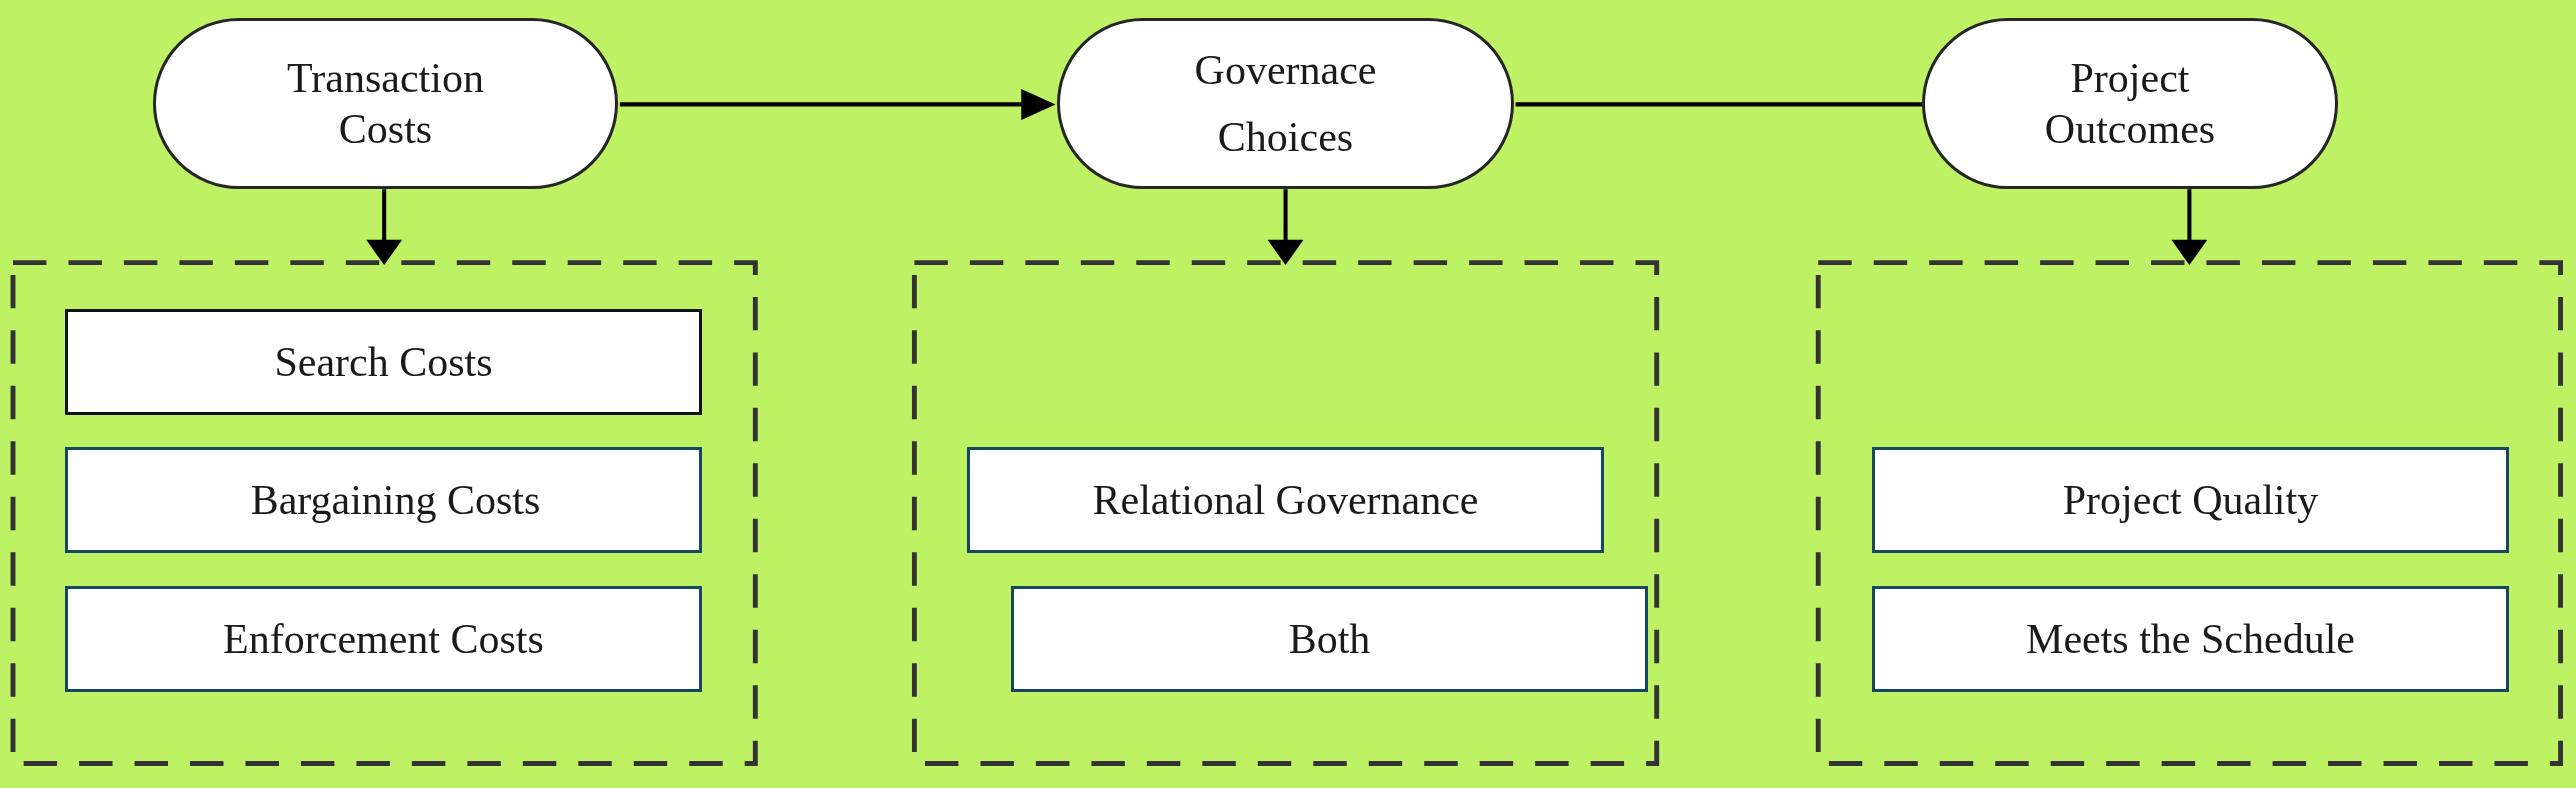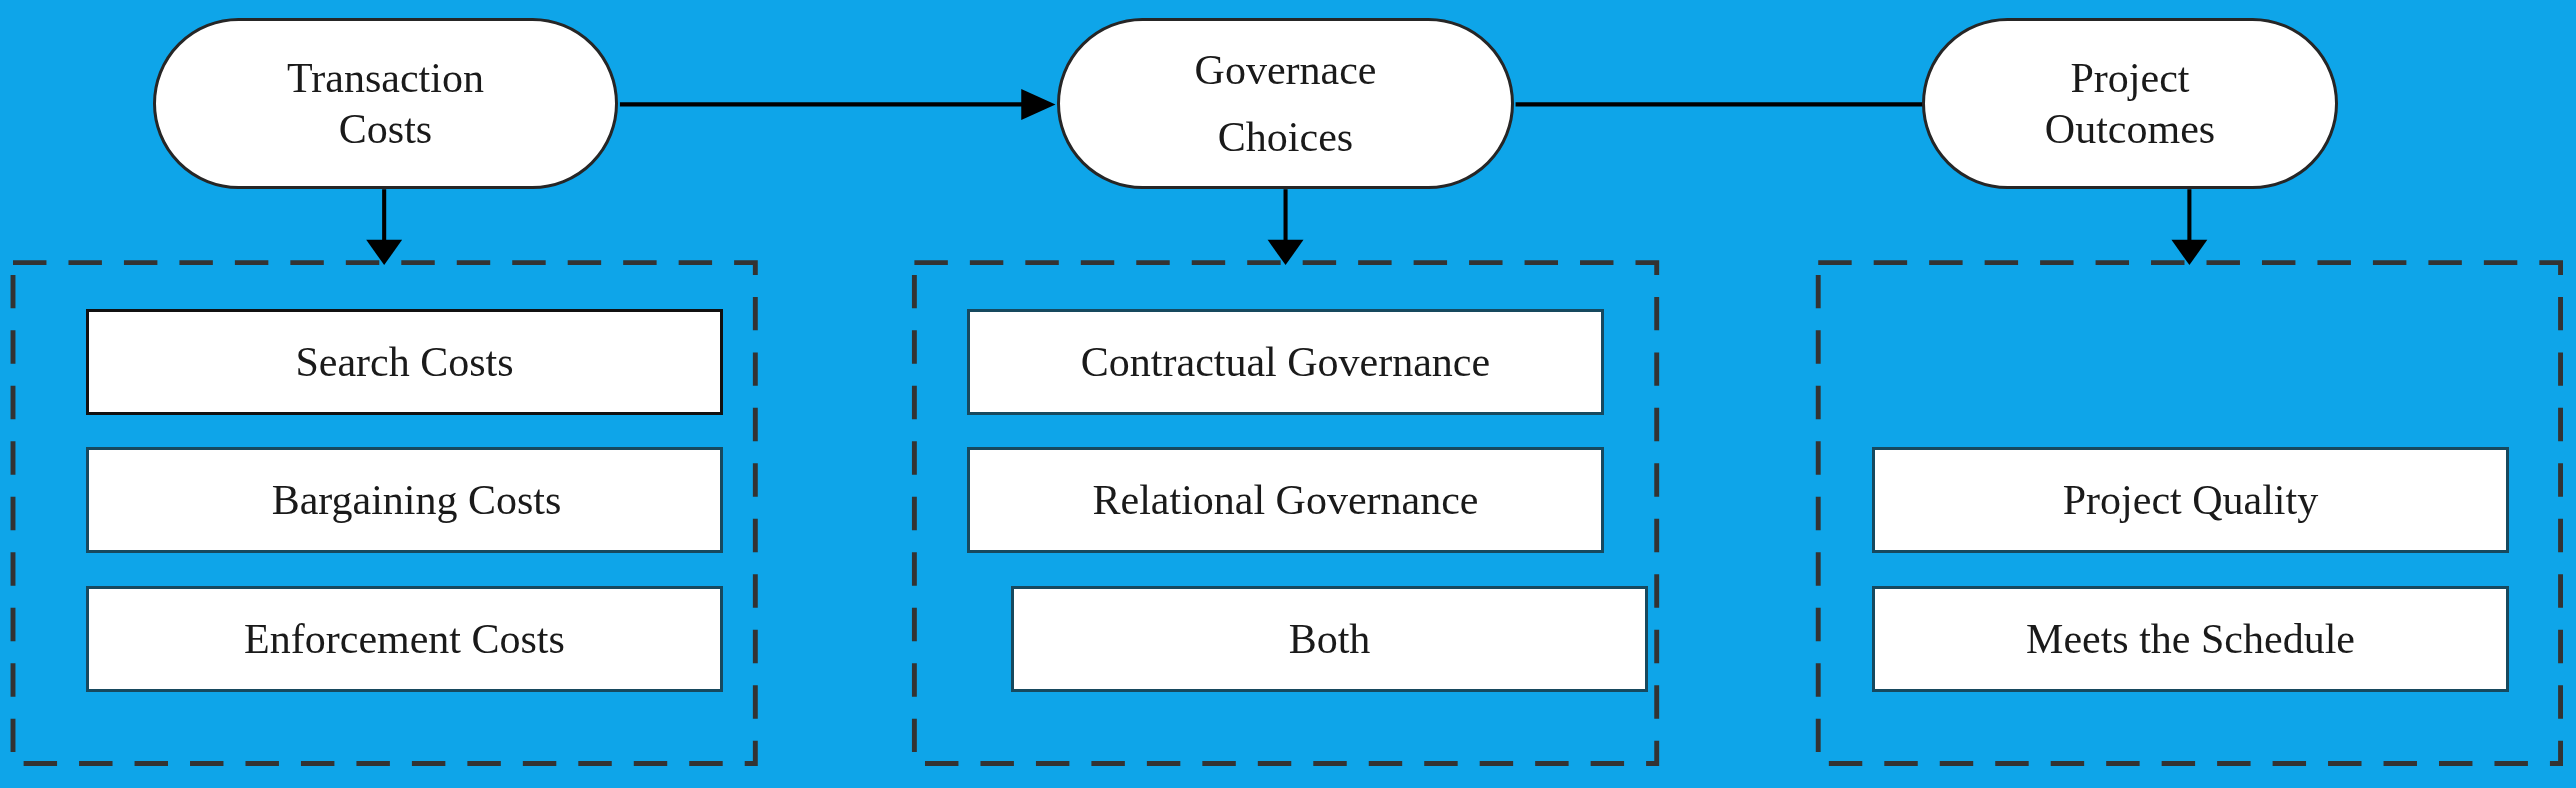--- a/index.html
+++ b/index.html
@@ -1,20 +1,20 @@
 <!DOCTYPE html>
 <html style="font-size:13px"><head>
 <meta charset="utf-8">
 <style>
   html, body { margin: 0; padding: 0; background: #ffffff; }
   .canvas {
     position: relative;
     width: 2576px;
     height: 788px;
-    background: #0ea5e9;
+    background: #bef264;
     font-family: "Liberation Serif", "DejaVu Serif", serif;
     color: #1a1a1a;
     overflow: hidden;
   }
   svg.layer {
     position: absolute;
     left: 0; top: 0;
     width: 2576px; height: 788px;
     display: block;
   }
@@ -48,21 +48,21 @@
     display: flex;
     align-items: center;
     justify-content: center;
     text-align: center;
     font-size: 42px;
     z-index: 2;
   }
   .row-0 { top: 309px; }
   .row-1 { top: 447px; }
   .row-2 { top: 586px; }
-  .col-0 { left: 65px; margin-left: 21px; }
+  .col-0 { left: 65px; }
   .col-1 { left: 967px; }
   .col-2 { left: 1872px; }
   .label { white-space: pre-wrap; }
 </style>
 </head>
 <body>
 
 <div class="canvas">
 
   <svg class="layer" viewBox="0 0 3156 966" xmlns="http://www.w3.org/2000/svg">
@@ -119,23 +119,20 @@
   <div class="ibox col-0 row-0" style="border-color: rgb(17, 17, 17);">
     <span class="label">Search Costs</span>
   </div>
   <div class="ibox col-0 row-1" style="border-color: rgb(23, 73, 94); padding-left: 24px;">
     <span class="label">Bargaining Costs</span>
   </div>
   <div class="ibox col-0 row-2" style="border-color: rgb(23, 73, 94);">
     <span class="label">Enforcement Costs</span>
   </div>
 
-  <div class="ibox col-1 row-0" style="border-color: rgb(23, 73, 94);">
-    <span class="label">Contractual Governance</span>
-  </div>
   <div class="ibox col-1 row-1" style="border-color: rgb(23, 73, 94);">
     <span class="label">Relational Governance</span>
   </div>
   <div class="ibox col-1 row-2" style="border-color: rgb(23, 73, 94); margin-left: 44px;">
     <span class="label">Both</span>
   </div>
 
   <div class="ibox col-2 row-1" style="border-color: rgb(23, 73, 94);">
     <span class="label">Project Quality</span>
   </div>

